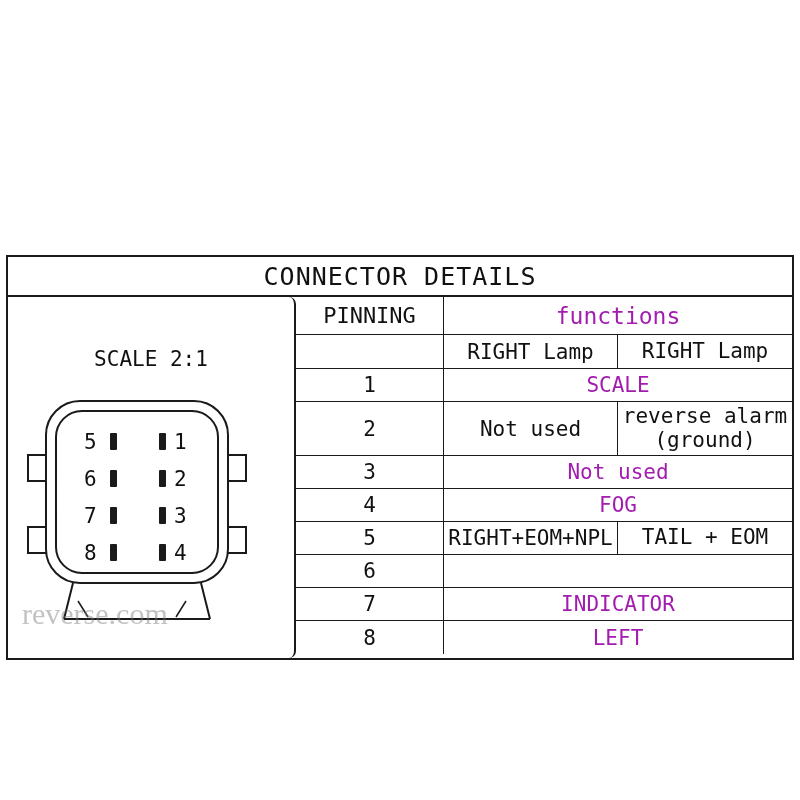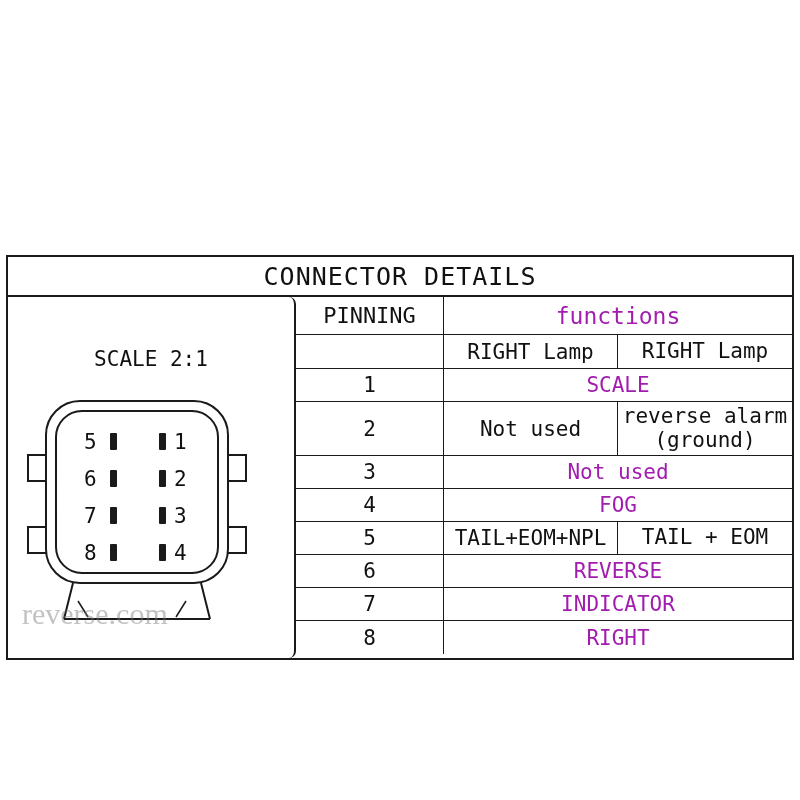--- a/index.html
+++ b/index.html
@@ -253,36 +253,35 @@
         </div>
 
         <div class="g-row d-row">
           <div class="c-pin">4</div>
           <div class="c-fn">FOG</div>
         </div>
 
         <div class="g-row d-row">
           <div class="c-pin">5</div>
           <div class="split">
-            <div class="c-left">TAIL+EOM+NPL</div>
+            <div class="c-left">RIGHT+EOM+NPL</div>
             <div class="c-right">TAIL + EOM</div>
           </div>
         </div>
 
         <div class="g-row d-row">
           <div class="c-pin">6</div>
-          <div class="c-fn">REVERSE</div>
         </div>
 
         <div class="g-row d-row">
           <div class="c-pin">7</div>
           <div class="c-fn">INDICATOR</div>
         </div>
 
         <div class="g-row d-row">
           <div class="c-pin">8</div>
-          <div class="c-fn">RIGHT</div>
+          <div class="c-fn">LEFT</div>
         </div>
 
       </div>
     </div>
   </div>
 </div>
 
 </body></html>

